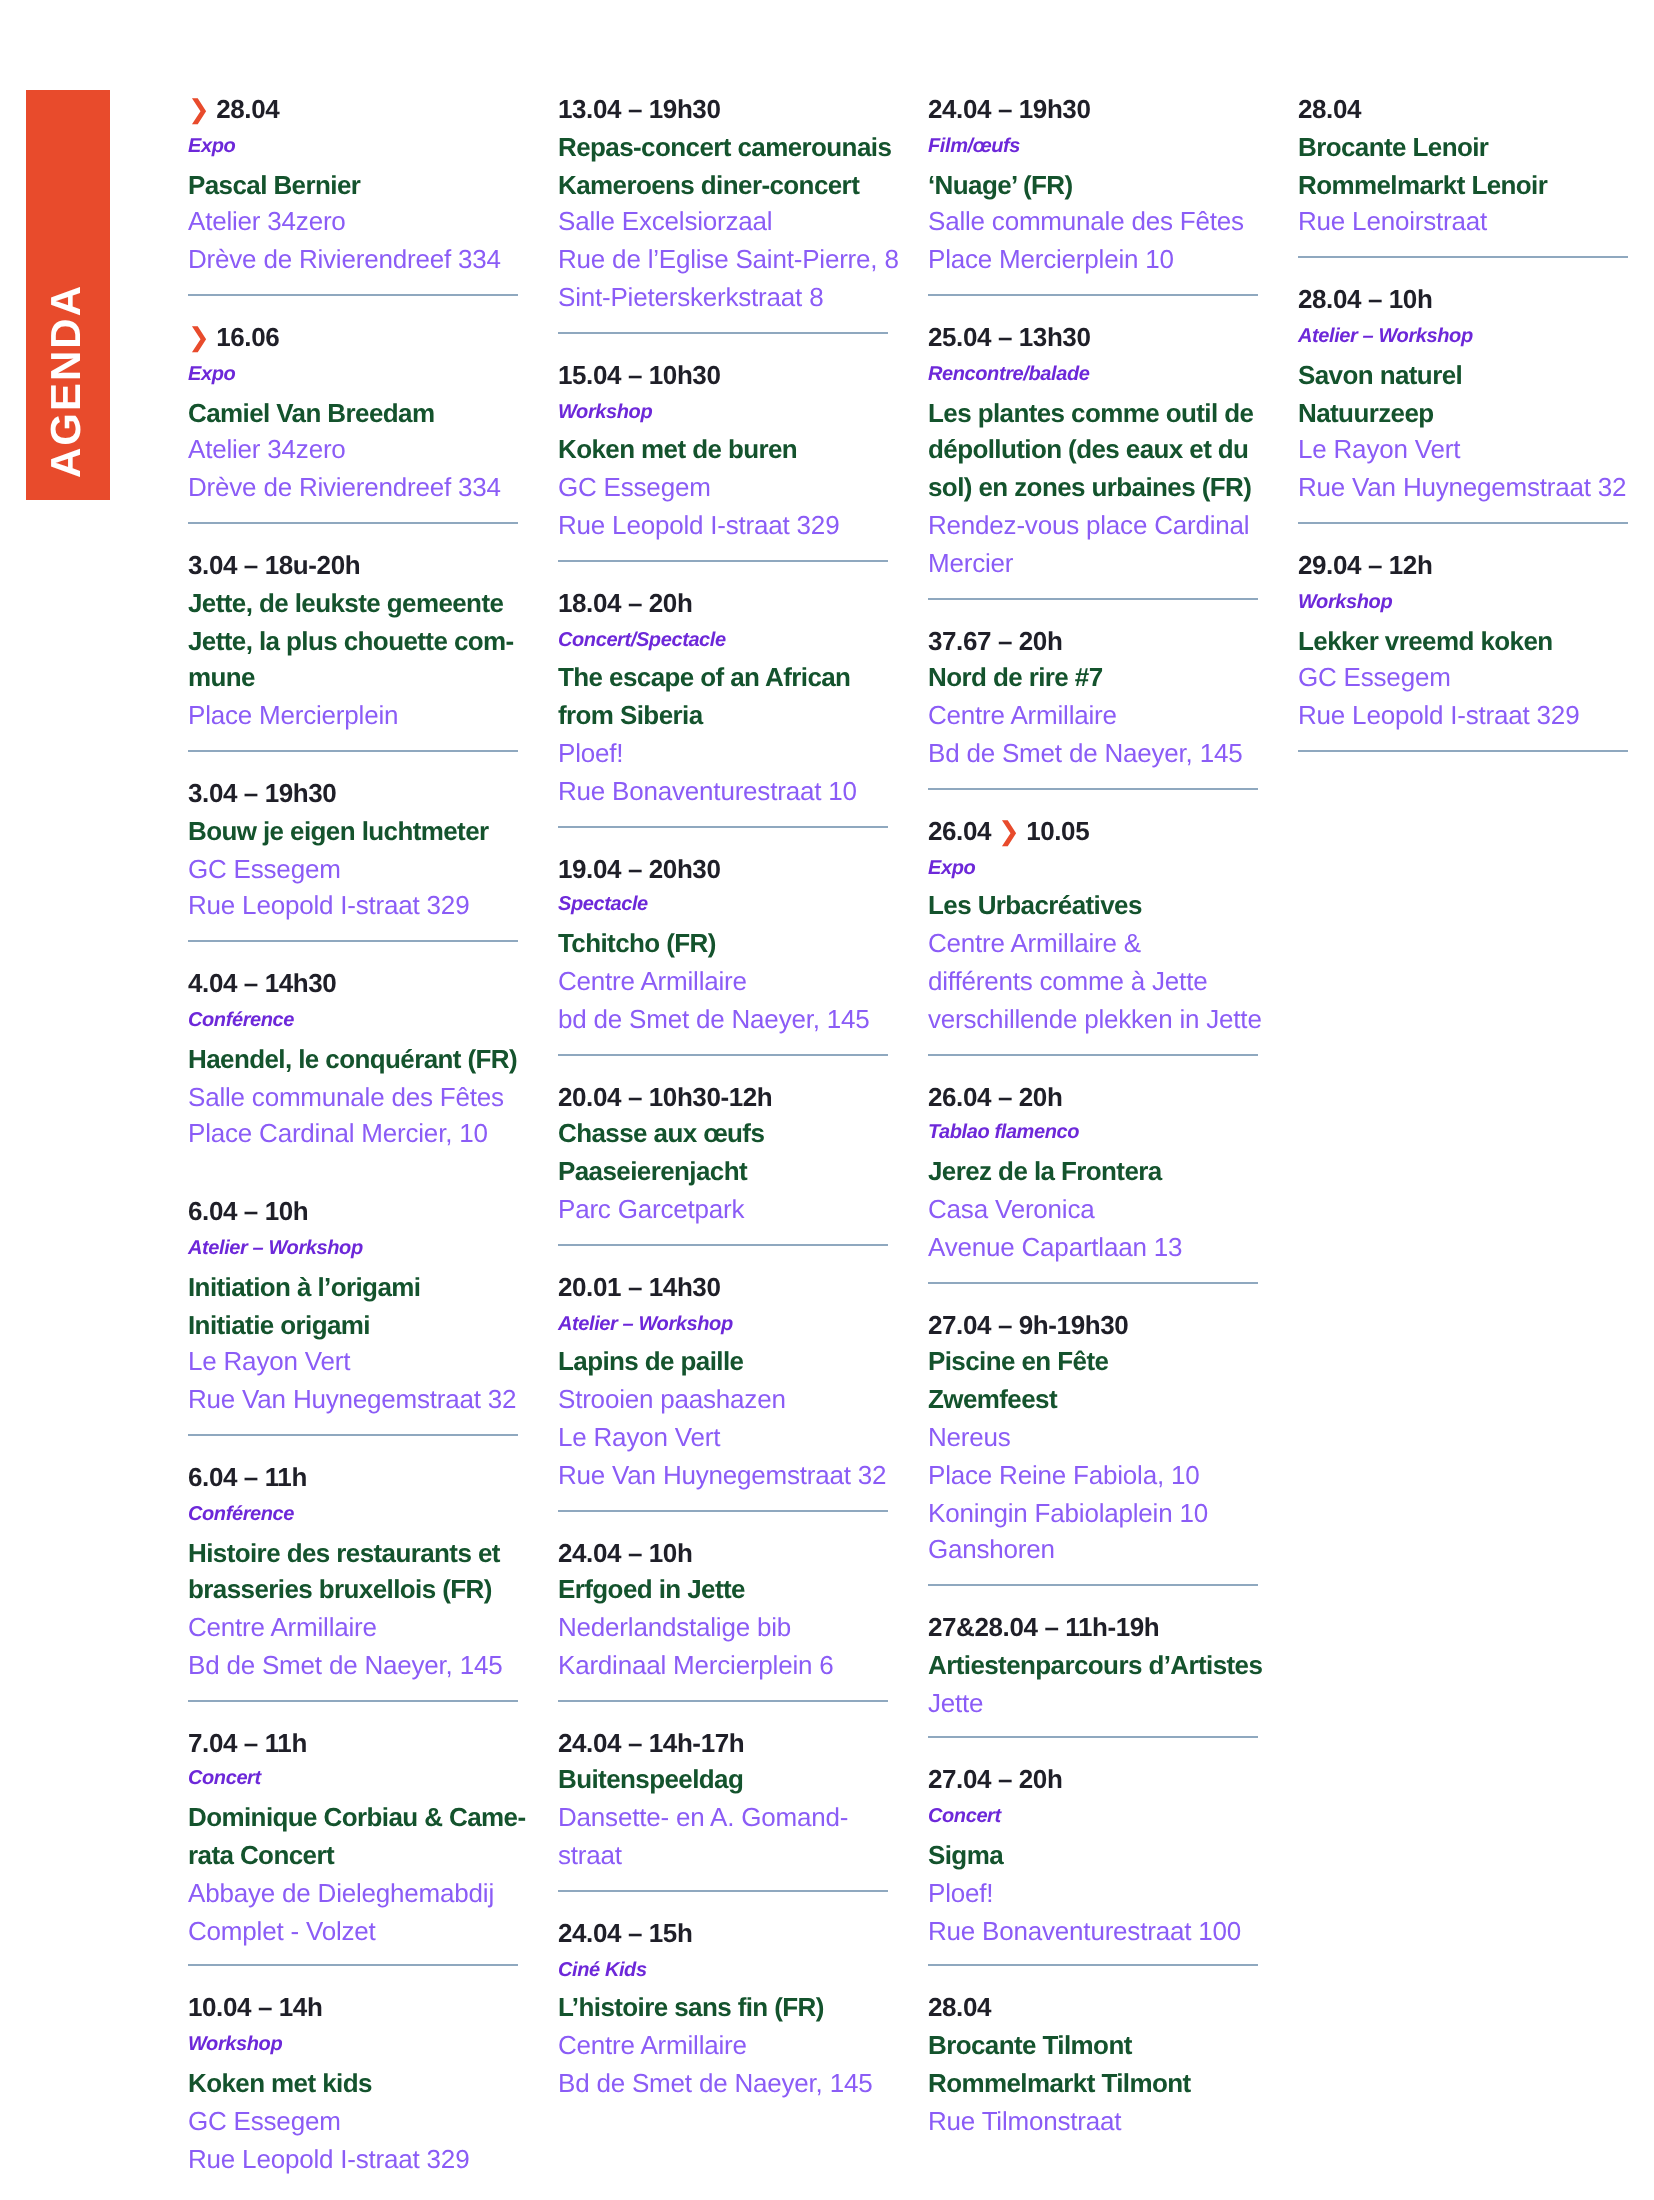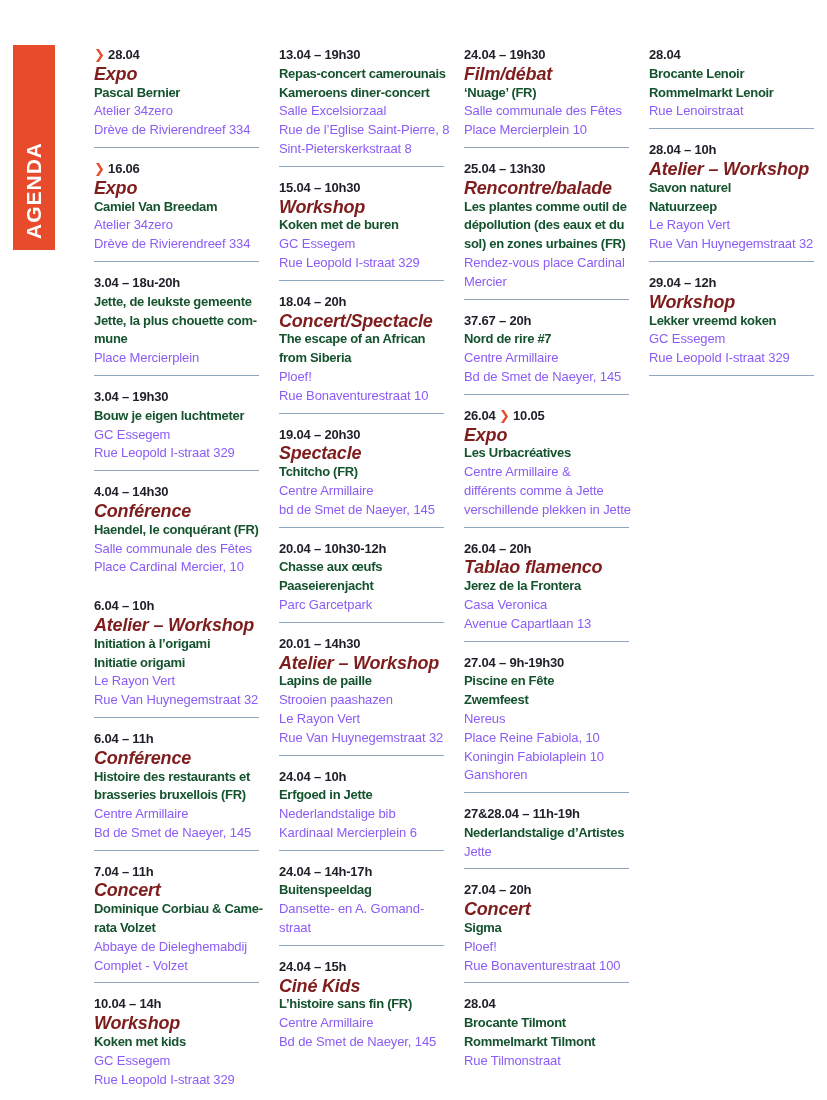--- a/index.html
+++ b/index.html
@@ -36,22 +36,22 @@
     border-top:1.5px solid #8fa8bf;
     margin:0 0 12px 0;
   }
   .sep.hidden { border-top-color:transparent; }
   .date {
     font-weight:bold; color:#1f1f28;
     font-size:13px; line-height:18.8px;
     letter-spacing:-0.2px; white-space:nowrap;
   }
   .category {
-    font-weight:bold; font-style:italic; color:#7f1d1d;
-    font-size:18px; line-height:18.8px;
+    font-weight:bold; font-style:italic; color:#6d28d9;
+    font-size:10px; line-height:18.8px;
     letter-spacing:-0.2px; white-space:nowrap;
   }
   .title-line {
     font-weight:bold; color:#14532d;
     font-size:13px; line-height:18.8px;
     letter-spacing:-0.3px; white-space:nowrap;
   }
   .detail-line {
     color:#8b5cf6;
     font-size:13px; line-height:18.8px;
@@ -122,21 +122,21 @@
         <div class="title-line">Histoire des restaurants et</div>
         <div class="title-line">brasseries bruxellois (FR)</div>
         <div class="detail-line">Centre Armillaire</div>
         <div class="detail-line">Bd de Smet de Naeyer, 145</div>
       </div>
       <div class="sep"></div>
       <div class="entry">
         <div class="date">7.04 – 11h</div>
         <div class="category">Concert</div>
         <div class="title-line">Dominique Corbiau &amp; Came-</div>
-        <div class="title-line">rata Volzet</div>
+        <div class="title-line">rata Concert</div>
         <div class="detail-line">Abbaye de Dieleghemabdij</div>
         <div class="detail-line">Complet - Volzet</div>
       </div>
       <div class="sep"></div>
       <div class="entry">
         <div class="date">10.04 – 14h</div>
         <div class="category">Workshop</div>
         <div class="title-line">Koken met kids</div>
         <div class="detail-line">GC Essegem</div>
         <div class="detail-line">Rue Leopold I-straat 329</div>
@@ -211,21 +211,21 @@
         <div class="date">24.04 – 15h</div>
         <div class="category">Ciné Kids</div>
         <div class="title-line">L’histoire sans fin (FR)</div>
         <div class="detail-line">Centre Armillaire</div>
         <div class="detail-line">Bd de Smet de Naeyer, 145</div>
       </div>
     </div>
     <div class="column">
       <div class="entry">
         <div class="date">24.04 – 19h30</div>
-        <div class="category">Film/débat</div>
+        <div class="category">Film/œufs</div>
         <div class="title-line">‘Nuage’ (FR)</div>
         <div class="detail-line">Salle communale des Fêtes</div>
         <div class="detail-line">Place Mercierplein 10</div>
       </div>
       <div class="sep"></div>
       <div class="entry">
         <div class="date">25.04 – 13h30</div>
         <div class="category">Rencontre/balade</div>
         <div class="title-line">Les plantes comme outil de</div>
         <div class="title-line">dépollution (des eaux et du</div>
@@ -263,21 +263,21 @@
         <div class="title-line">Piscine en Fête</div>
         <div class="title-line">Zwemfeest</div>
         <div class="detail-line">Nereus</div>
         <div class="detail-line">Place Reine Fabiola, 10</div>
         <div class="detail-line">Koningin Fabiolaplein 10</div>
         <div class="detail-line">Ganshoren</div>
       </div>
       <div class="sep"></div>
       <div class="entry">
         <div class="date">27&amp;28.04 – 11h-19h</div>
-        <div class="title-line">Nederlandstalige d’Artistes</div>
+        <div class="title-line">Artiestenparcours d’Artistes</div>
         <div class="detail-line">Jette</div>
       </div>
       <div class="sep"></div>
       <div class="entry">
         <div class="date">27.04 – 20h</div>
         <div class="category">Concert</div>
         <div class="title-line">Sigma</div>
         <div class="detail-line">Ploef!</div>
         <div class="detail-line">Rue Bonaventurestraat 100</div>
       </div>

